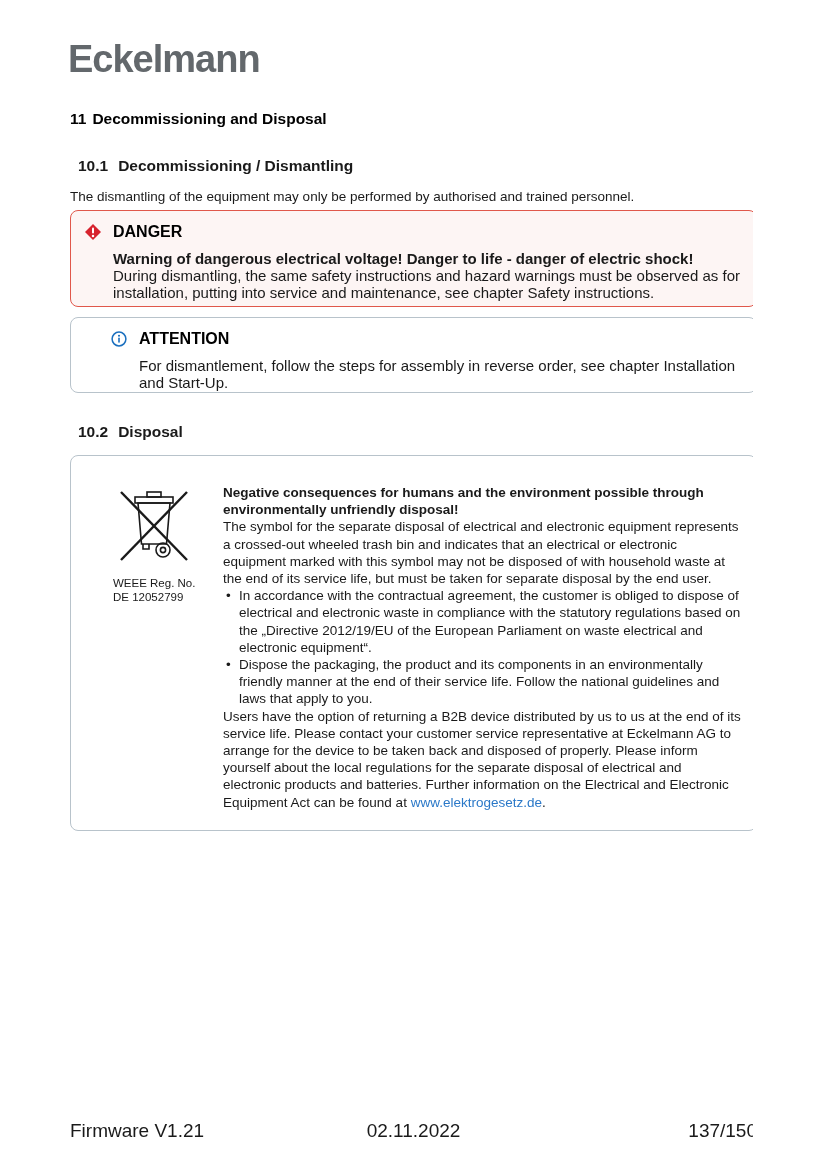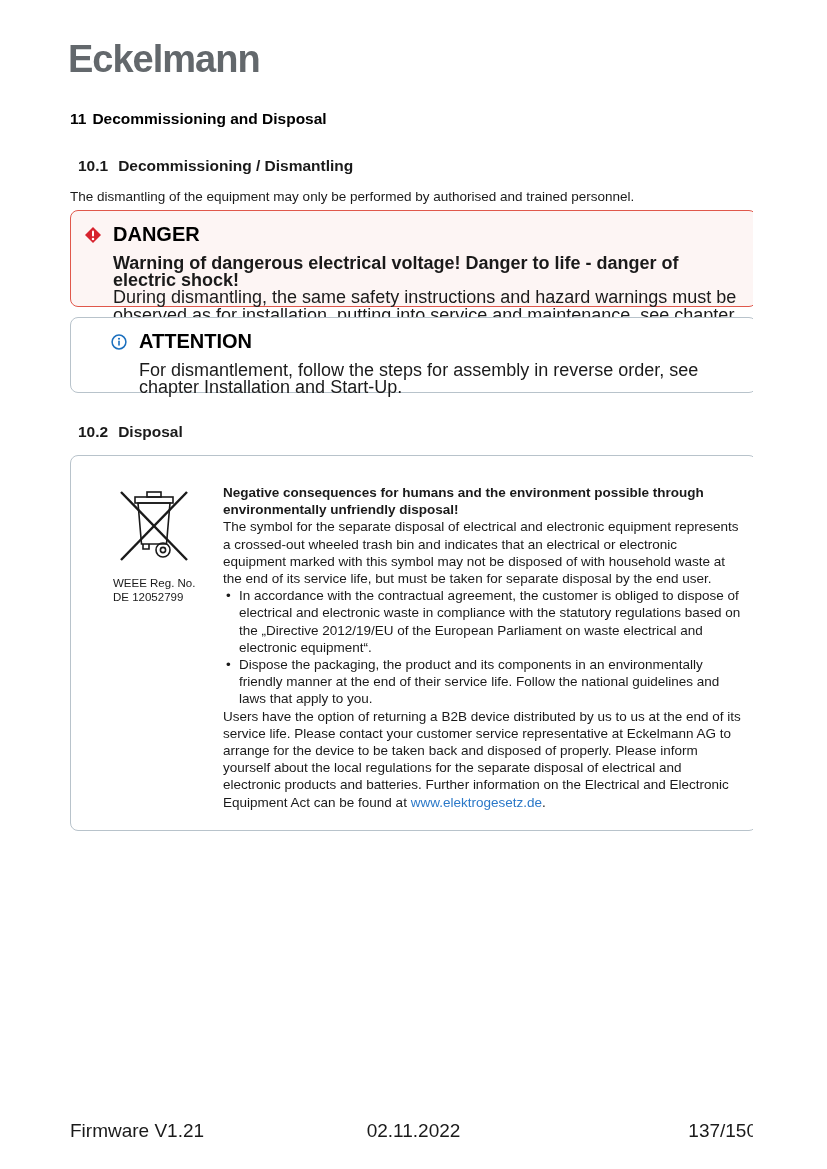--- a/index.html
+++ b/index.html
@@ -66,25 +66,25 @@
     height: 376px;
     border: 1.3px solid #b8c3cb;
     background: #ffffff;
   }
   .alert-head {
     display: flex;
     align-items: center;
     gap: 12px;
   }
   .alert-head .icon-wrap { width: 16px; height: 16px; flex: 0 0 16px; display: block; }
-  .alert-label { font-size: 20px; font-weight: bold; color: #000000; }
+  .alert-label { font-size: 16px; font-weight: bold; color: #000000; }
   .alert-body {
     margin-left: 28px;
     margin-top: 9px;
-    font-size: 18px;
+    font-size: 15px;
     line-height: 17.2px;
   }
   .alert-body .bold-line { font-weight: bold; }
   .notice-content {
     display: flex;
     margin-left: 28px;
     margin-top: 16px;
     gap: 18px;
   }
   .weee-col { flex: 0 0 92px; padding-top: 2px; }

